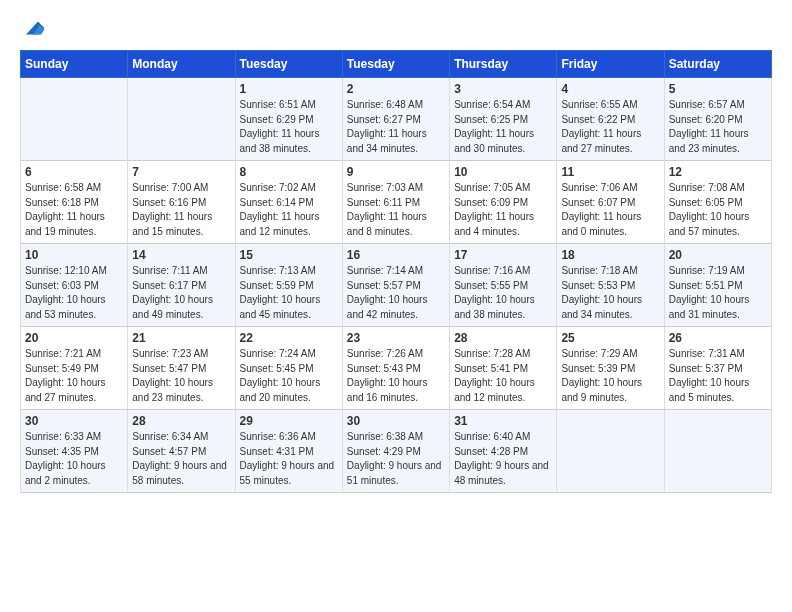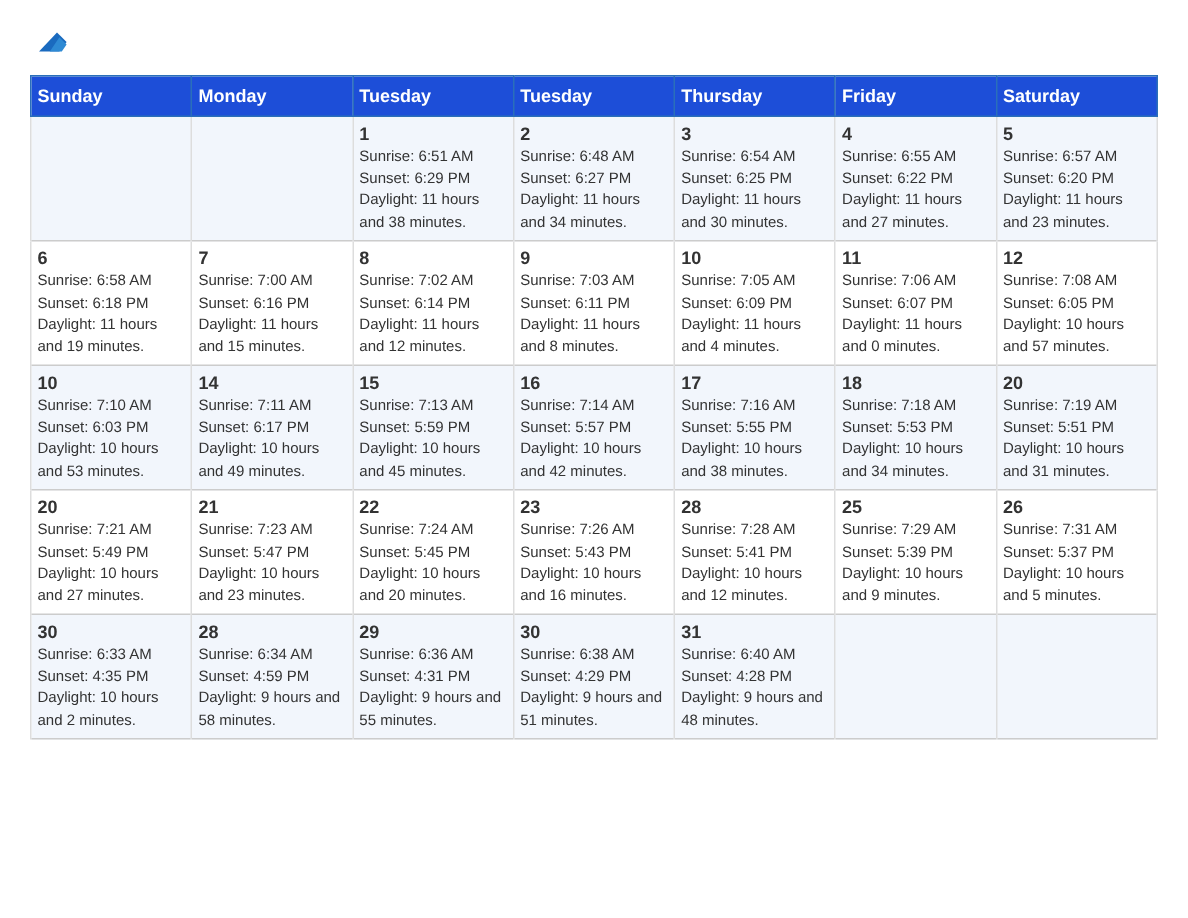--- a/index.html
+++ b/index.html
@@ -208,21 +208,21 @@
           <td>
             <span class="day-num">12</span>
             <div class="day-info">Sunrise: 7:08 AM
 Sunset: 6:05 PM
 Daylight: 10 hours and 57 minutes.</div>
           </td>
         </tr>
         <tr>
           <td>
             <span class="day-num">10</span>
-            <div class="day-info">Sunrise: 7:10 AM
+            <div class="day-info">Sunrise: 12:10 AM
 Sunset: 6:03 PM
 Daylight: 10 hours and 53 minutes.</div>
           </td>
           <td>
             <span class="day-num">14</span>
             <div class="day-info">Sunrise: 7:11 AM
 Sunset: 6:17 PM
 Daylight: 10 hours and 49 minutes.</div>
           </td>
           <td>
@@ -303,21 +303,21 @@
         <tr>
           <td>
             <span class="day-num">30</span>
             <div class="day-info">Sunrise: 6:33 AM
 Sunset: 4:35 PM
 Daylight: 10 hours and 2 minutes.</div>
           </td>
           <td>
             <span class="day-num">28</span>
             <div class="day-info">Sunrise: 6:34 AM
-Sunset: 4:59 PM
+Sunset: 4:57 PM
 Daylight: 9 hours and 58 minutes.</div>
           </td>
           <td>
             <span class="day-num">29</span>
             <div class="day-info">Sunrise: 6:36 AM
 Sunset: 4:31 PM
 Daylight: 9 hours and 55 minutes.</div>
           </td>
           <td>
             <span class="day-num">30</span>

